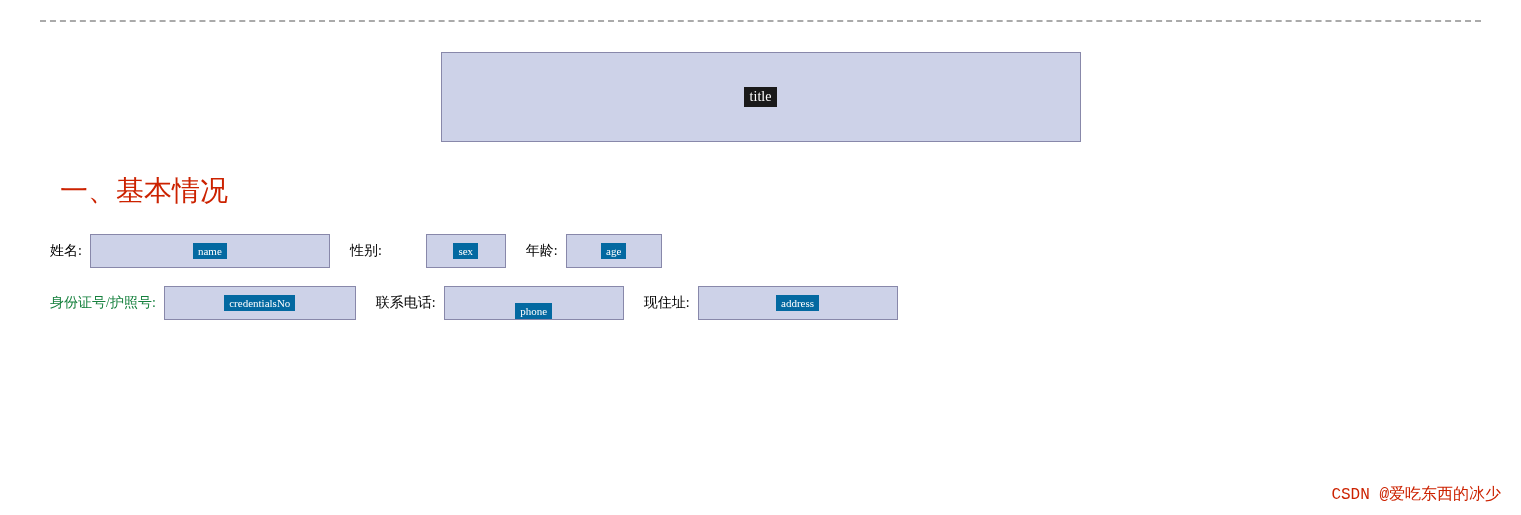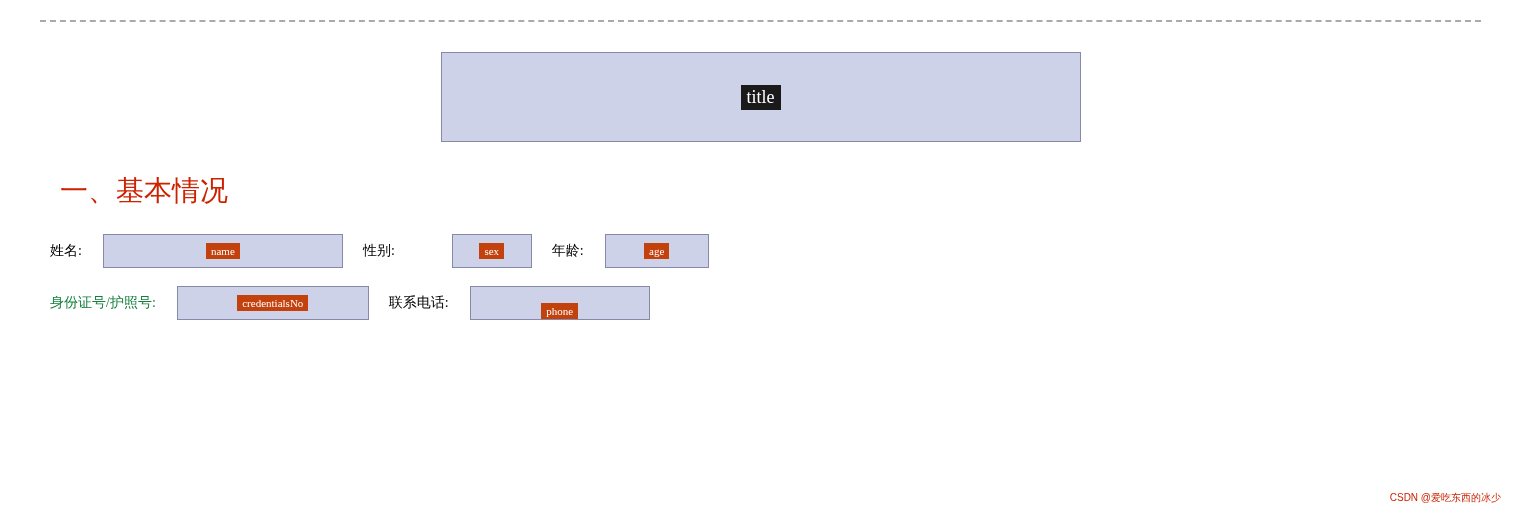--- a/index.html
+++ b/index.html
@@ -33,21 +33,21 @@
       background-color: #cdd2e8;
       border: 1px solid #8888aa;
       display: flex;
       align-items: center;
       justify-content: center;
     }
 
     .title-inner {
       background: #1a1a1a;
       color: #ffffff;
-      font-size: 18px;
+      font-size: 14px;
       padding: 2px 6px;
     }
 
     .section-heading {
       font-size: 28px;
       font-weight: normal;
       color: #cc2200;
       margin-bottom: 24px;
       margin-left: 10px;
     }
@@ -59,21 +59,21 @@
     .form-row {
       display: flex;
       align-items: center;
       margin-bottom: 18px;
       gap: 20px;
     }
 
     .field-group {
       display: flex;
       align-items: center;
-      gap: 21px;
+      gap: 8px;
     }
 
     .field-label {
       font-size: 14px;
       color: #000000;
       white-space: nowrap;
     }
 
     .field-label.red {
       color: #15803d;
@@ -83,59 +83,59 @@
     .input-box {
       background-color: #cdd2e8;
       border: 1px solid #8888aa;
       display: flex;
       align-items: center;
       justify-content: center;
       height: 34px;
     }
 
     .input-box .placeholder-text {
-      background: #c2410c;
+      background: #0369a1;
       color: #ffffff;
       font-size: 11px;
       padding: 2px 5px;
     }
 
     .input-name {
       width: 240px;
     }
 
     .input-sex {
       width: 80px;
       margin-left: 36px;
     }
 
     .input-age {
-      width: 104px;
+      width: 96px;
     }
 
     .input-credentials {
       width: 192px;
     }
 
     .input-phone {
       width: 180px;
       align-items: flex-end;
     }
 
     .input-address {
       width: 200px;
     }
 
     .watermark {
       position: fixed;
       bottom: 10px;
       right: 20px;
-      font-size: 10px;
+      font-size: 16px;
       color: #cc2200;
-      font-family: Liberation Sans, sans-serif;
+      font-family: Liberation Mono, monospace;
     }
 
     .watermark span {
       color: #cc2200;
     }
   </style>
 </head>
 <body>
 
 <div class="top-border"></div>
@@ -180,18 +180,24 @@
       </div>
     </div>
 
     <div class="field-group">
       <span class="field-label">联系电话:</span>
       <div class="input-box input-phone">
         <span class="placeholder-text">phone</span>
       </div>
     </div>
 
+    <div class="field-group">
+      <span class="field-label">现住址:</span>
+      <div class="input-box input-address">
+        <span class="placeholder-text">address</span>
+      </div>
+    </div>
   </div>
 </div>
 
 <div class="watermark">
   <span>CSDN @爱吃东西的冰少</span>
 </div>
 
 </body></html>

